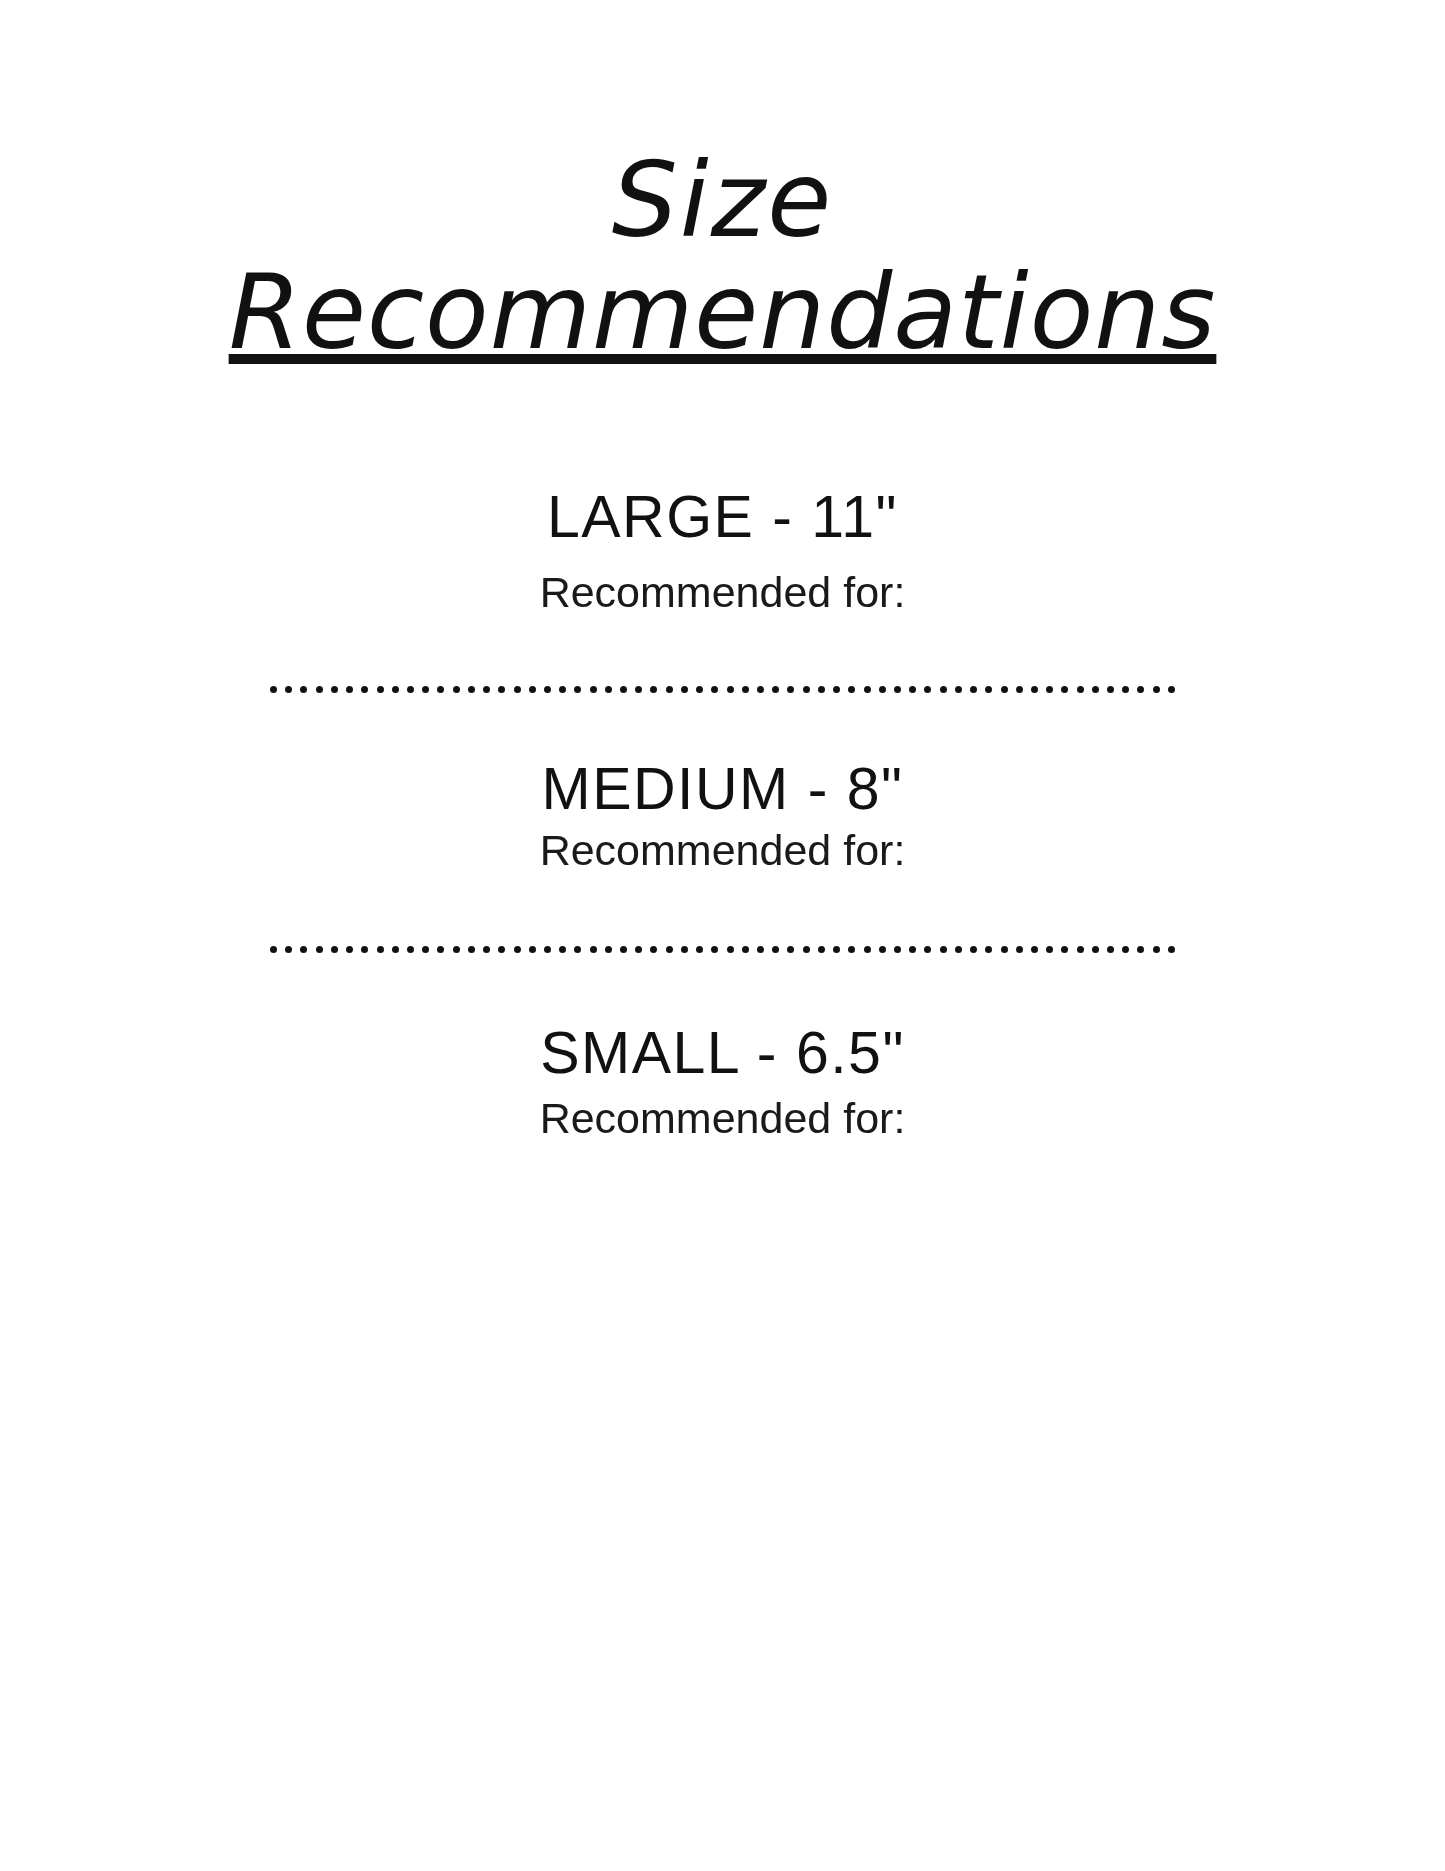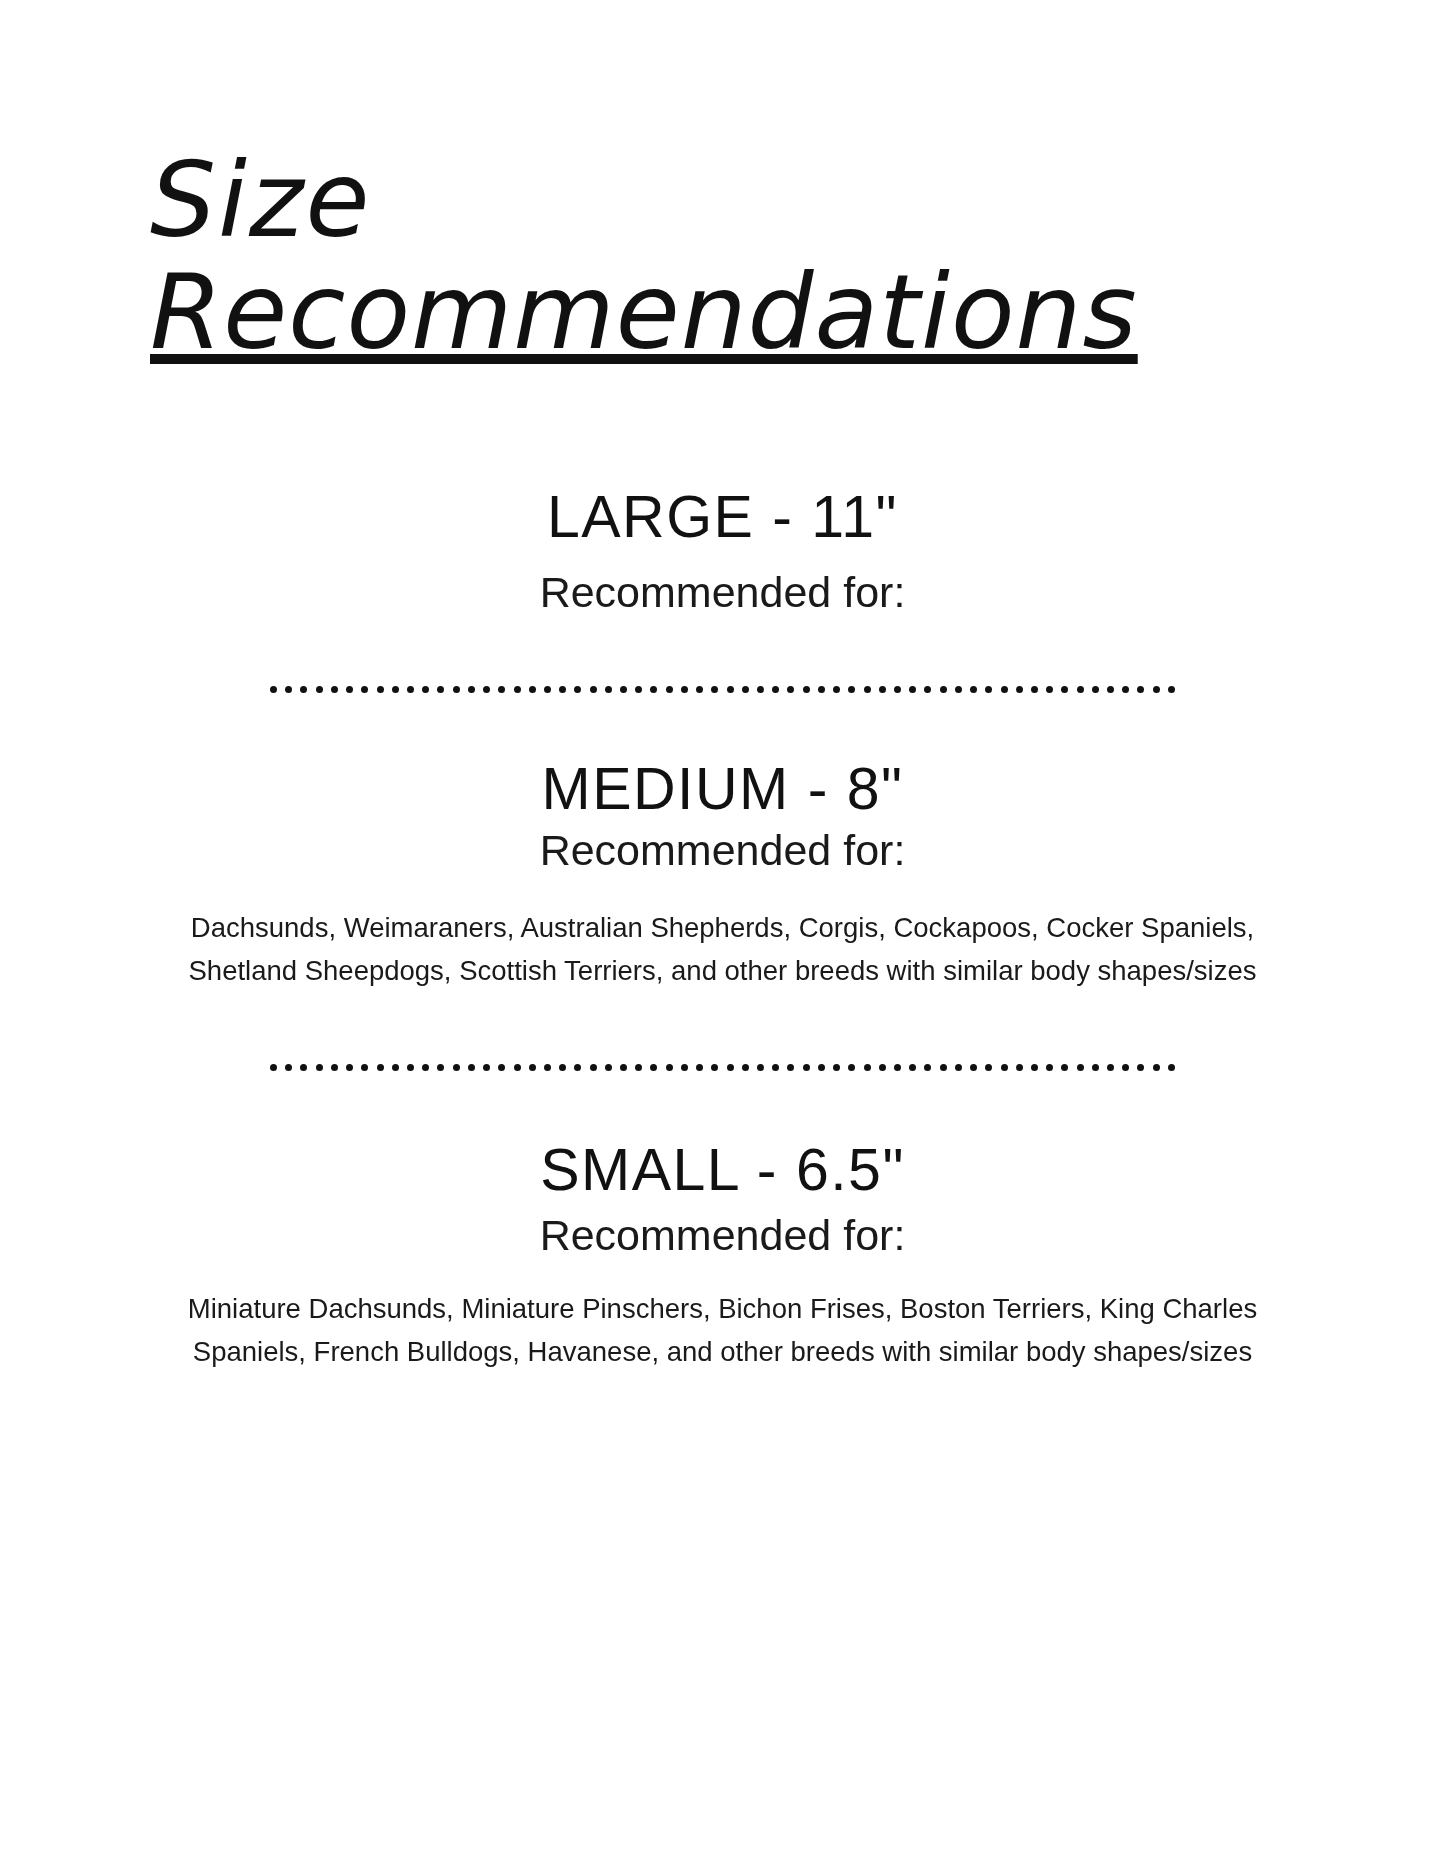--- a/index.html
+++ b/index.html
@@ -21,20 +21,21 @@
     box-sizing: border-box;
     padding: 0 150px;
     display: flex;
     flex-direction: column;
     align-items: center;
   }
 
   
   .title-block {
     width: 100%;
+    text-align: center;
     margin-top: 150px;
   }
   .title-line1 {
     font-family: "DejaVu Sans", sans-serif;
     font-size: 104px;
     line-height: 0.98;
     font-weight: 400;
     font-style: italic;
     letter-spacing: 2px;
     color: #111111;
@@ -187,21 +188,20 @@
         <span></span>
         <span></span>
         <span></span>
         <span></span>
       </div>
   </div>
 
   <div class="section medium">
     <div class="size-heading">MEDIUM - 8"</div>
     <div class="rec-for">Recommended for:</div>
-    <div class="breeds">Dachsunds, Weimaraners, Australian Shepherds, Corgis, Cockapoos, Cocker Spaniels, Shetland Sheepdogs, Scottish Terriers, and other breeds with similar body shapes/sizes</div>
   </div>
 
   <div class="divider d2">
     <div class="divider-dots">
         <span></span>
         <span></span>
         <span></span>
         <span></span>
         <span></span>
         <span></span>
@@ -258,16 +258,15 @@
         <span></span>
         <span></span>
         <span></span>
         <span></span>
       </div>
   </div>
 
   <div class="section small">
     <div class="size-heading">SMALL - 6.5"</div>
     <div class="rec-for">Recommended for:</div>
-    <div class="breeds">Miniature Dachsunds, Miniature Pinschers, Bichon Frises, Boston Terriers, King Charles Spaniels, French Bulldogs, Havanese, and other breeds with similar body shapes/sizes</div>
   </div>
 
 </div>
 
 </body></html>

